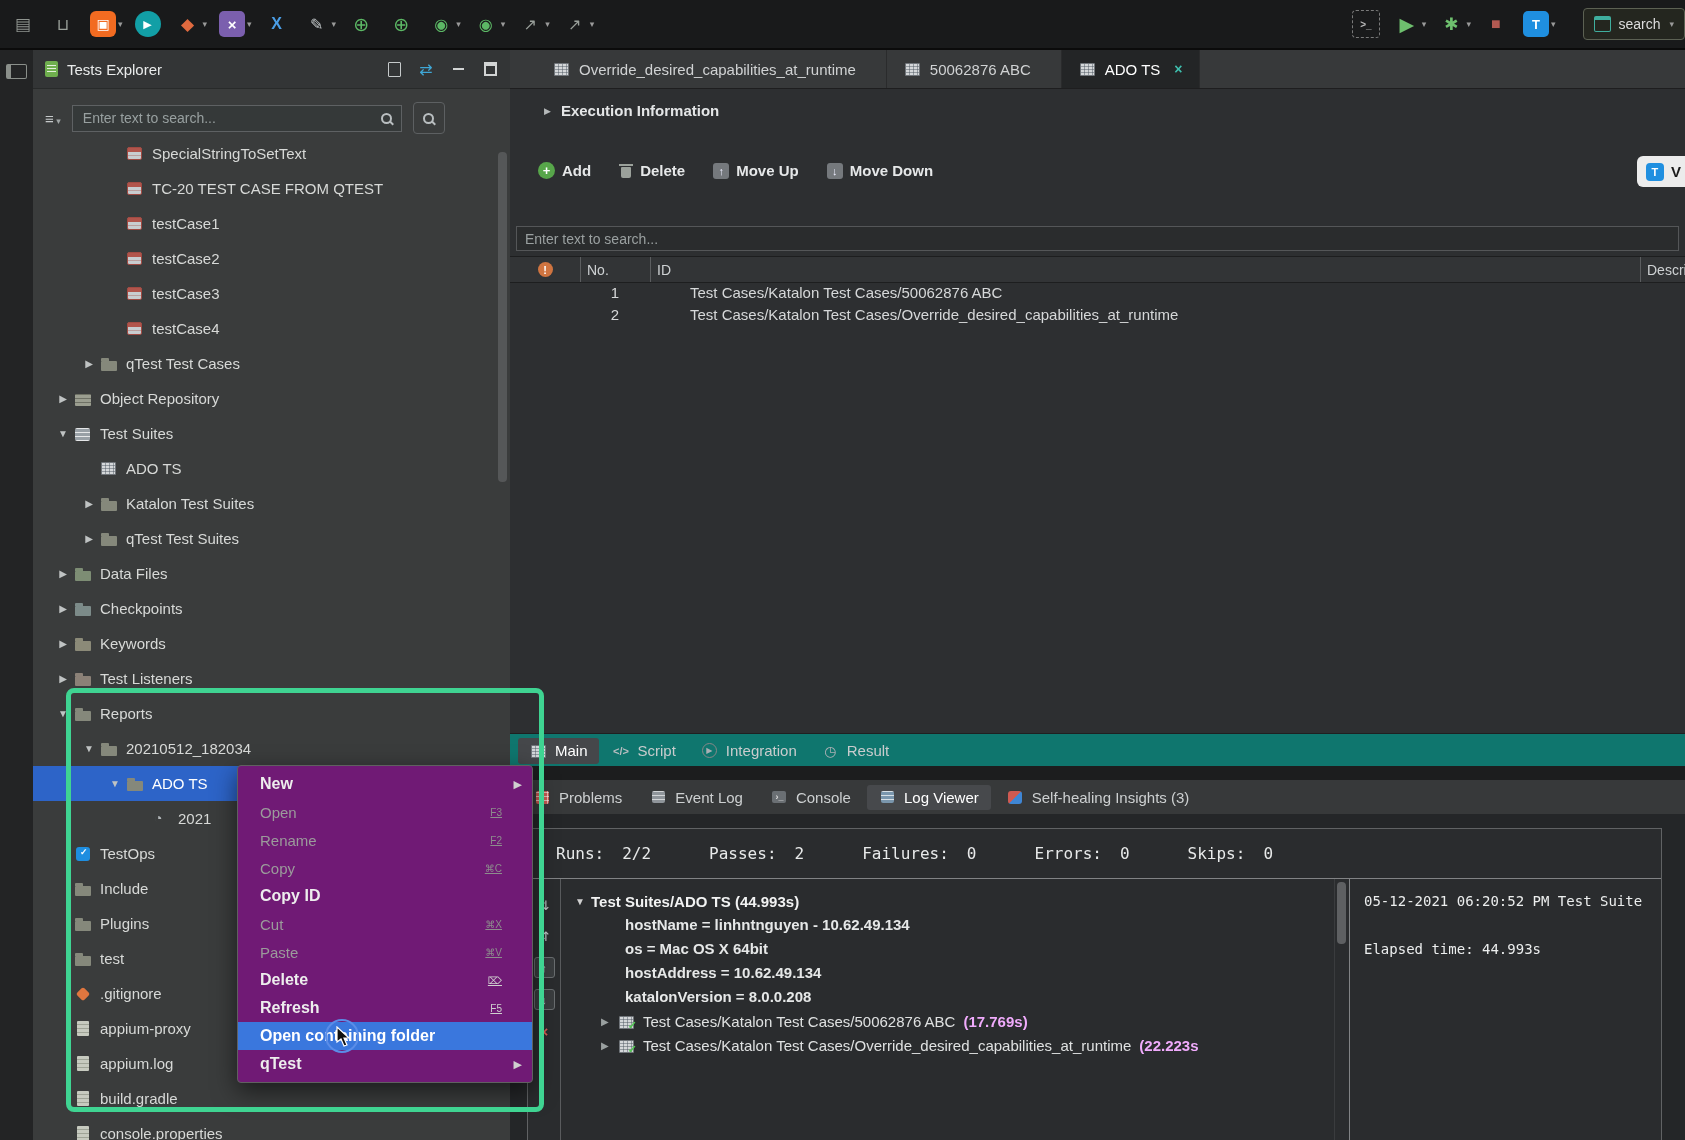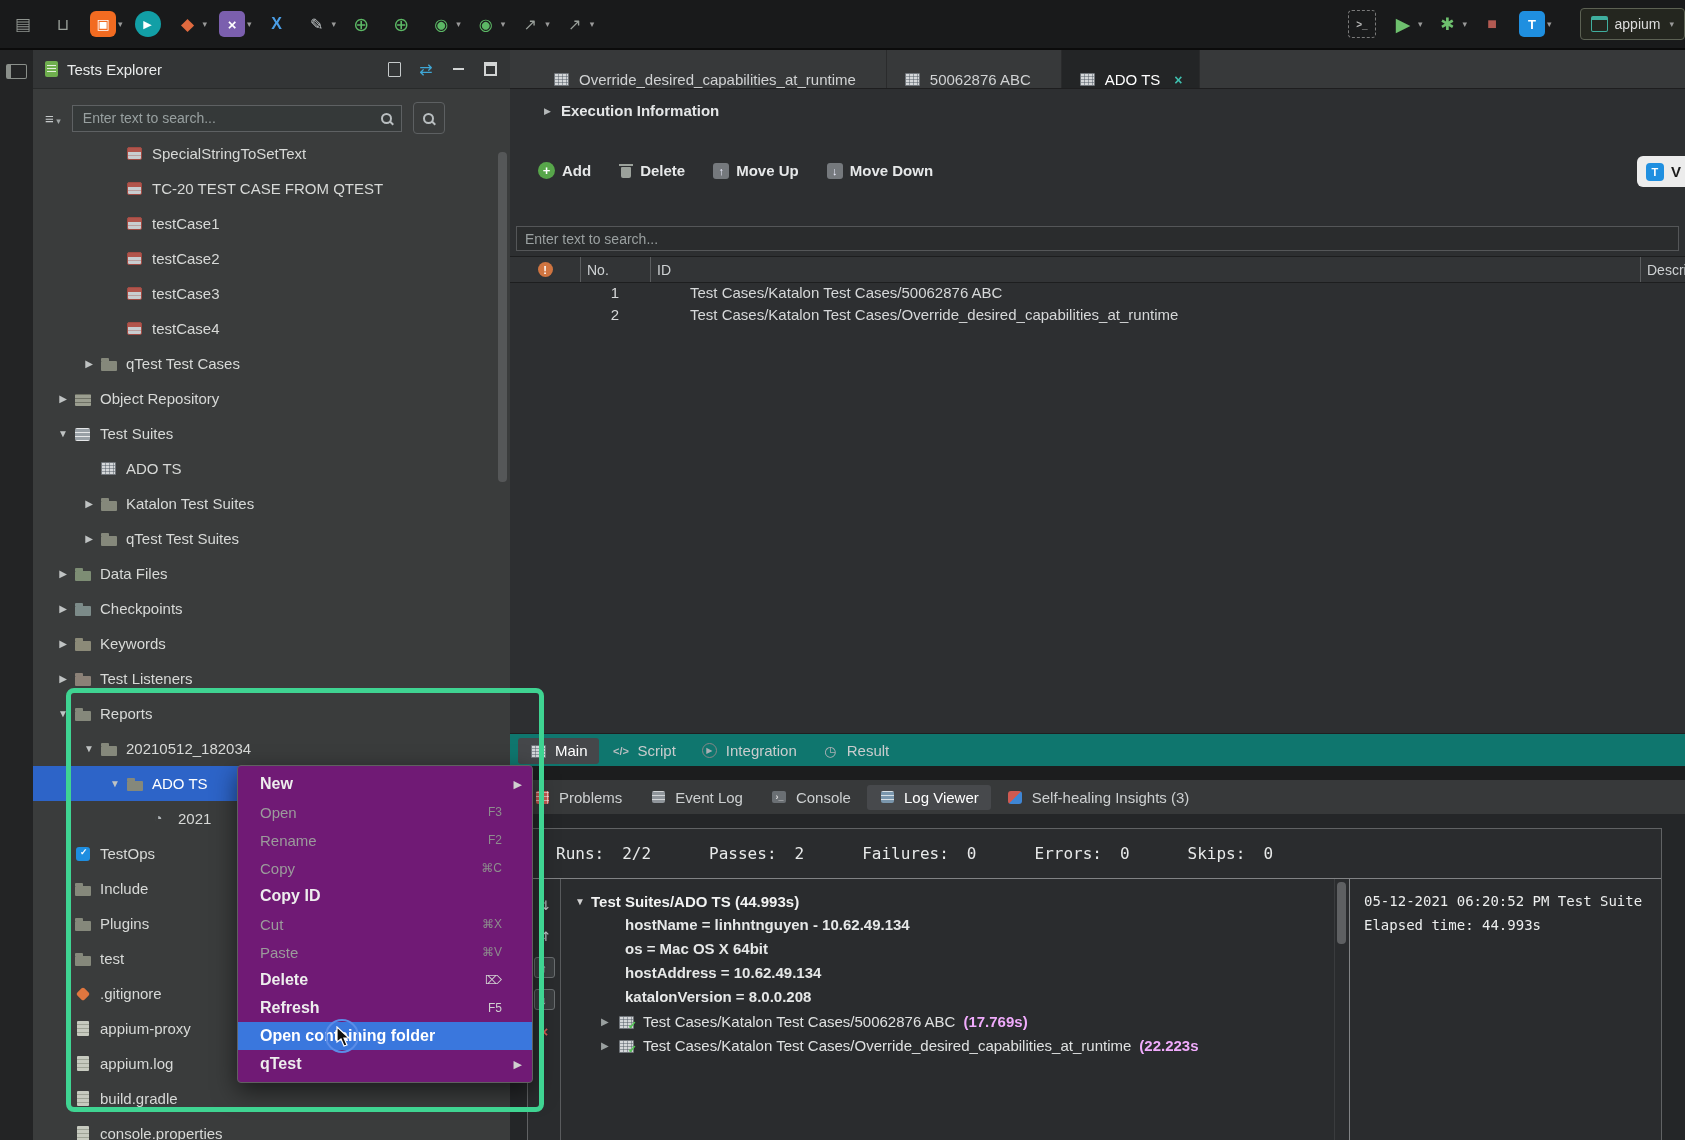--- a/index.html
+++ b/index.html
@@ -91,21 +91,21 @@
   .ticon[data-icon="testops-icon"]::before{content:"";position:absolute;left:3px;top:3px;width:14px;height:14px;background:#1e8ee0;border-radius:3px;}
   .ticon[data-icon="testops-icon"]::after{content:"✓";position:absolute;left:7px;top:3px;color:#fff;font-size:9px;font-weight:bold;}
   .ticon[data-icon="gitignore-icon"]::before{content:"";position:absolute;left:5px;top:5px;width:10px;height:10px;background:#e0763f;border-radius:2px;transform:rotate(45deg);}
   .ticon[data-icon="file-icon"]::before{content:"";position:absolute;left:4px;top:2px;width:12px;height:15px;background:#c6cabf;border-radius:1px;
      background-image:repeating-linear-gradient(180deg,transparent 0 3px,rgba(110,115,100,.45) 3px 4px);}
 
   
   .editor{position:absolute;left:510px;top:50px;right:0;bottom:0;background:#2d2f31;overflow:hidden;}
   .tabbar{position:absolute;top:0;left:0;right:0;height:38px;background:#37393a;border-bottom:1px solid #1e1e1f;
           display:flex;align-items:stretch;padding-left:26px;}
-  .etab{display:flex;align-items:flex-end;padding:0 16px;gap:8px;font-size:15px;color:#d0d2d3;border-right:1px solid #2a2b2c;}
+  .etab{display:flex;align-items:center;padding:0 16px;gap:8px;font-size:15px;color:#d0d2d3;border-right:1px solid #2a2b2c;}
   .etab[data-active="true"]{background:#232526;color:#fff;}
   .gicon{width:19px;height:18px;position:relative;flex:none;}
   .eclose{color:#3fbfae;font-weight:bold;margin-left:6px;font-size:14px;}
 
   .exec-head{position:absolute;top:52px;left:34px;display:flex;align-items:center;gap:10px;}
   .disc{font-size:9px;color:#b5b9ba;}
   .disc::before{content:"▶";}
   .exec-title{font-weight:bold;color:#e4e6e7;}
 
   .actions{position:absolute;top:112px;left:28px;display:flex;align-items:center;}
@@ -188,28 +188,28 @@
   .lt-case{display:flex;align-items:center;height:24px;margin-left:26px;color:#dfe1e1;white-space:nowrap;}
   .lt-arrow2{width:16px;font-size:10px;color:#9aa0a0;flex:none;}
   .case-ic{width:18px;height:16px;position:relative;margin-right:8px;flex:none;}
   .case-ic::after{content:"✓";position:absolute;right:-2px;bottom:-3px;color:#55c955;font-size:11px;font-weight:bold;}
   .lt-time{color:#f0abfc;margin-left:8px;font-weight:bold;}
   .scrollcol{width:14px;position:relative;border-left:1px solid #3a3c3e;flex:none;}
   .scrollcol::before{content:"";position:absolute;top:3px;left:2px;width:9px;height:62px;background:#5e6062;border-radius:4px;}
   .rpane{width:312px;border-left:1px solid #818385;padding:12px 14px;font-family:"DejaVu Sans Mono",monospace;
          font-size:14px;color:#eceeee;overflow:hidden;box-sizing:border-box;flex:none;}
   .rline{white-space:nowrap;line-height:20px;}
-  .rline + .rline{margin-top:4px;}
+  .rline + .rline{margin-top:28px;}
 
   
   .ctx{position:absolute;left:237px;top:765px;width:296px;background:#701a75;border:1px solid #606060;
        border-radius:4px;box-shadow:0 8px 24px rgba(0,0,0,.55);padding:4px 0;z-index:40;box-sizing:border-box;}
   .mitem{height:28px;display:flex;align-items:center;padding:0 10px 0 22px;}
   .mlabel{flex:1;font-size:16px;font-weight:600;color:#ededed;white-space:nowrap;}
-  .msc{color:#cfcfcf;font-size:12px;}
+  .msc{color:#cfcfcf;font-size:10px;text-decoration:underline;}
   .msub{color:#cfcfcf;font-size:11px;margin-left:10px;min-width:10px;text-align:right;}
   .mitem[data-state="off"] .mlabel{font-weight:400;color:#9b9b9b;font-size:15px;}
   .mitem[data-state="off"] .msc{color:#8d8d8d;}
   .mitem[data-state="hl"]{background:#3a77dd;}
   .mitem[data-state="hl"] .mlabel{color:#fff;}
 
   
   .anno{position:absolute;left:66px;top:688px;width:478px;height:424px;border:5px solid #3fd492;border-radius:8px;
         z-index:60;pointer-events:none;box-sizing:border-box;}
   .clickring{position:absolute;left:325px;top:1019px;width:30px;height:30px;border:2px solid #5a8de8;border-radius:50%;z-index:70;pointer-events:none;}
@@ -315,21 +315,21 @@
           <span class="tcaret"></span>
         </span>
 
         <span class="tbtn" title="testops-icon">
           <span class="tglyph" style="background:#1f8fe0;color:#ffffff;border-radius:5px;font-size:13px;font-weight:bold">T</span>
           <span class="tcaret">▾</span>
         </span>
       </div>
     <div class="profile">
       <span class="win-ic"></span>
-      <span>appium</span>
+      <span>search</span>
       <span class="tcaret">▾</span>
     </div>
   </div>
 
   <div class="rail">
     <span class="rail-ic"></span>
   </div>
 
   <div class="explorer">
     <div class="ex-head">

